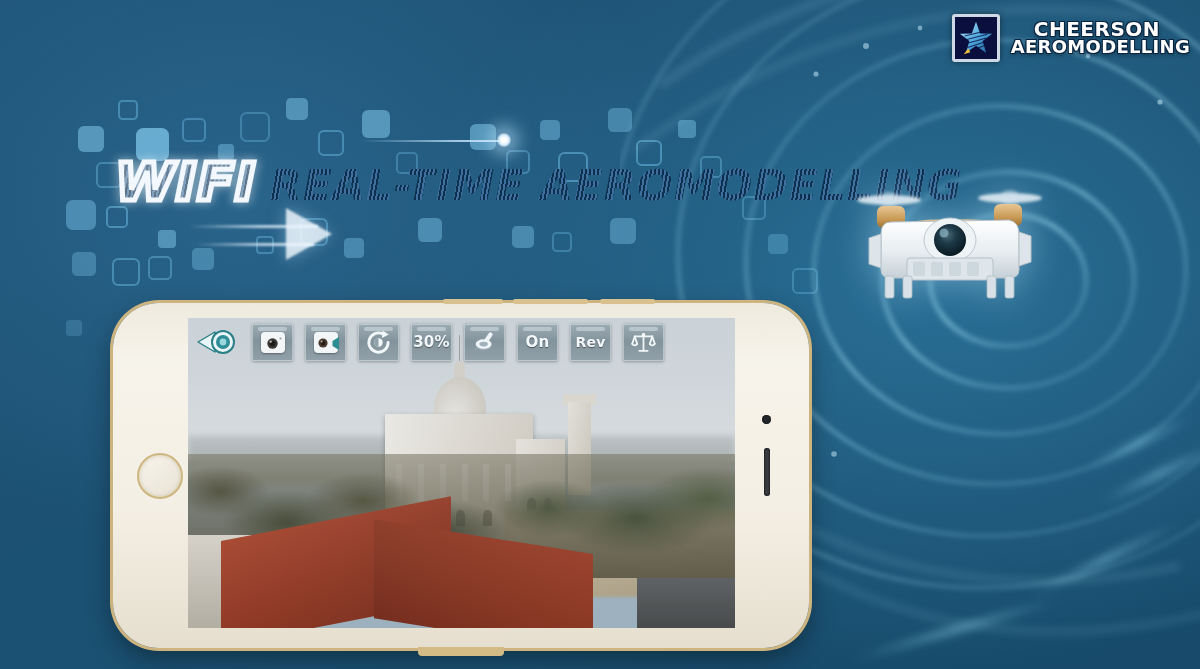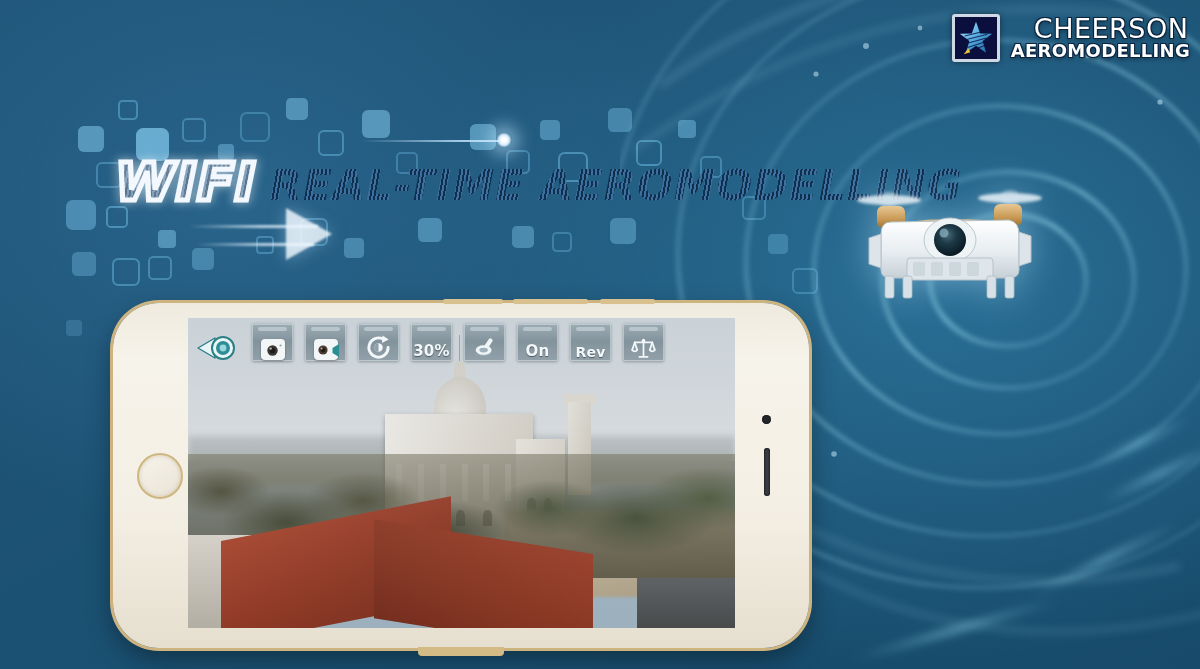--- a/index.html
+++ b/index.html
@@ -132,21 +132,21 @@
     background: #0b0f3d;
     border: 3px solid #cfd9e6;
     border-radius: 3px;
     display: flex; align-items: center; justify-content: center;
     box-shadow: 0 0 6px rgba(0,0,0,.45);
     flex: none;
   }
   #logo-text { line-height: .92; text-align: left; }
   #logo-text .l1 {
     font-family: "DejaVu Sans", sans-serif;
-    font-weight: 400; font-size: 27px; letter-spacing: .5px;
+    font-weight: 700; font-size: 20px; letter-spacing: .5px;
     color: #ffffff;
     text-shadow: 1px 1px 0 #0a2440, -1px 1px 0 #0a2440, 1px -1px 0 #0a2440, -1px -1px 0 #0a2440, 0 2px 4px rgba(0,0,0,.5);
     display: block;
     padding-left: 23px;
   }
   #logo-text .l2 {
     font-family: "DejaVu Sans", sans-serif;
     font-weight: 700; font-size: 18px; letter-spacing: .3px;
     color: #ffffff;
     text-shadow: 1px 1px 0 #0a2440, -1px 1px 0 #0a2440, 1px -1px 0 #0a2440, -1px -1px 0 #0a2440, 0 2px 4px rgba(0,0,0,.5);
@@ -340,21 +340,21 @@
     align-items: center;
     gap: 12px;
     z-index: 5;
   }
   .tbtn {
     width: 41px; height: 38px;
     border-radius: 2px;
     background: linear-gradient(180deg, rgba(150,166,174,.88) 0%, rgba(123,140,150,.9) 48%, rgba(136,152,161,.88) 100%);
     border: 1px solid rgba(215,228,233,.55);
     box-shadow: 0 1px 3px rgba(0,0,0,.3), inset 0 1px 0 rgba(255,255,255,.35);
-    display: flex; align-items: flex-end; justify-content: center;
+    display: flex; align-items: center; justify-content: center;
     position: relative;
     flex: none;
   }
   .tbtn::before {           
     content: "";
     position: absolute;
     left: 5px; right: 5px; top: 3px; height: 4px;
     border-radius: 2px;
     background: rgba(226,238,242,.45);
   }

